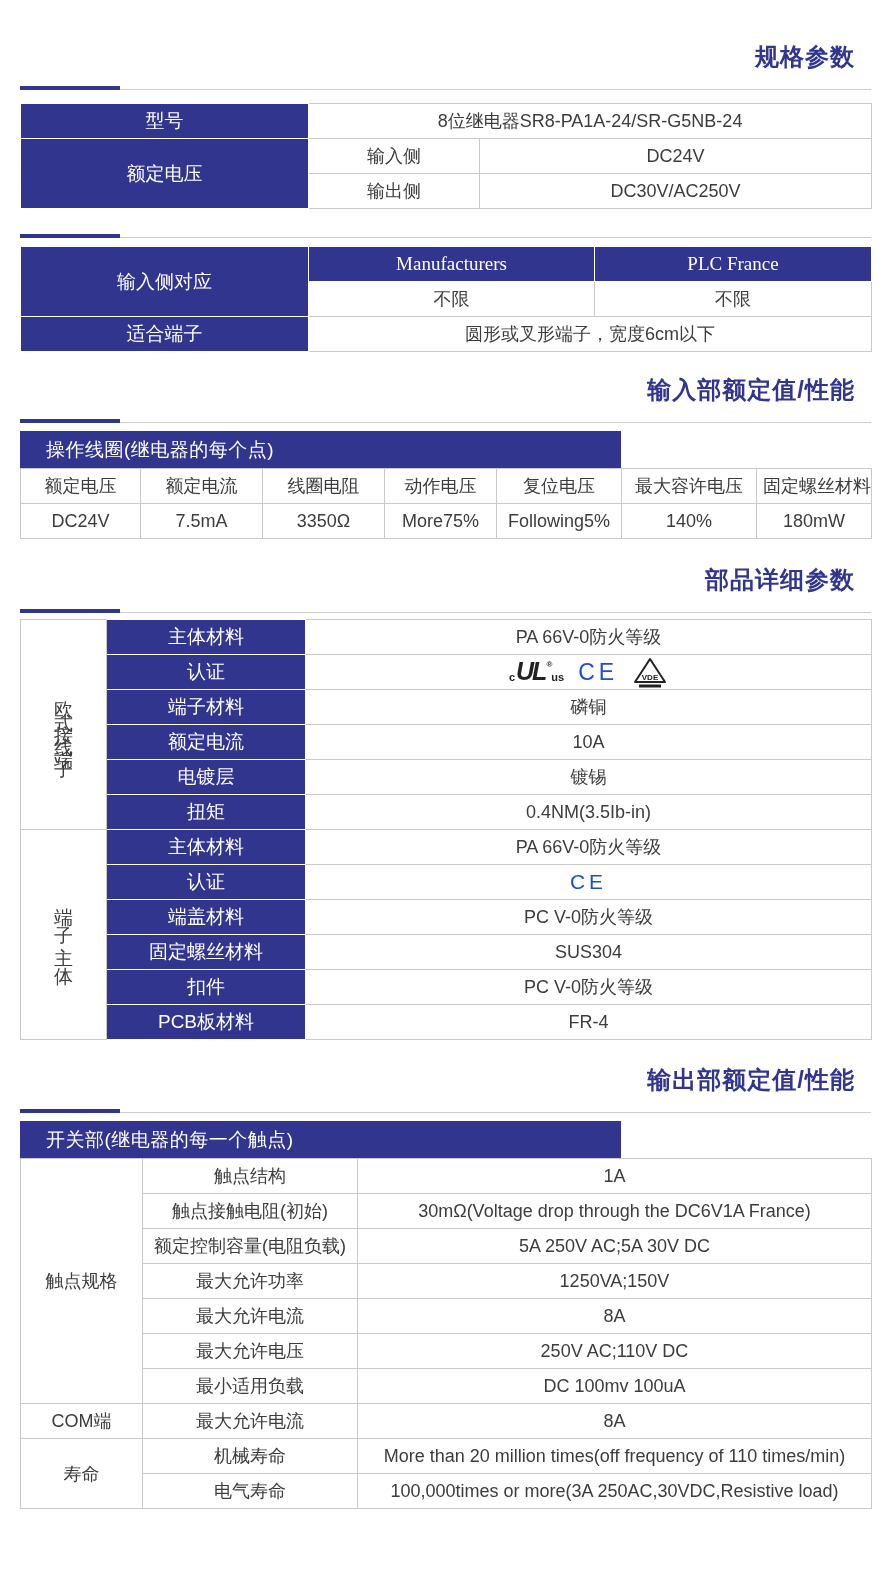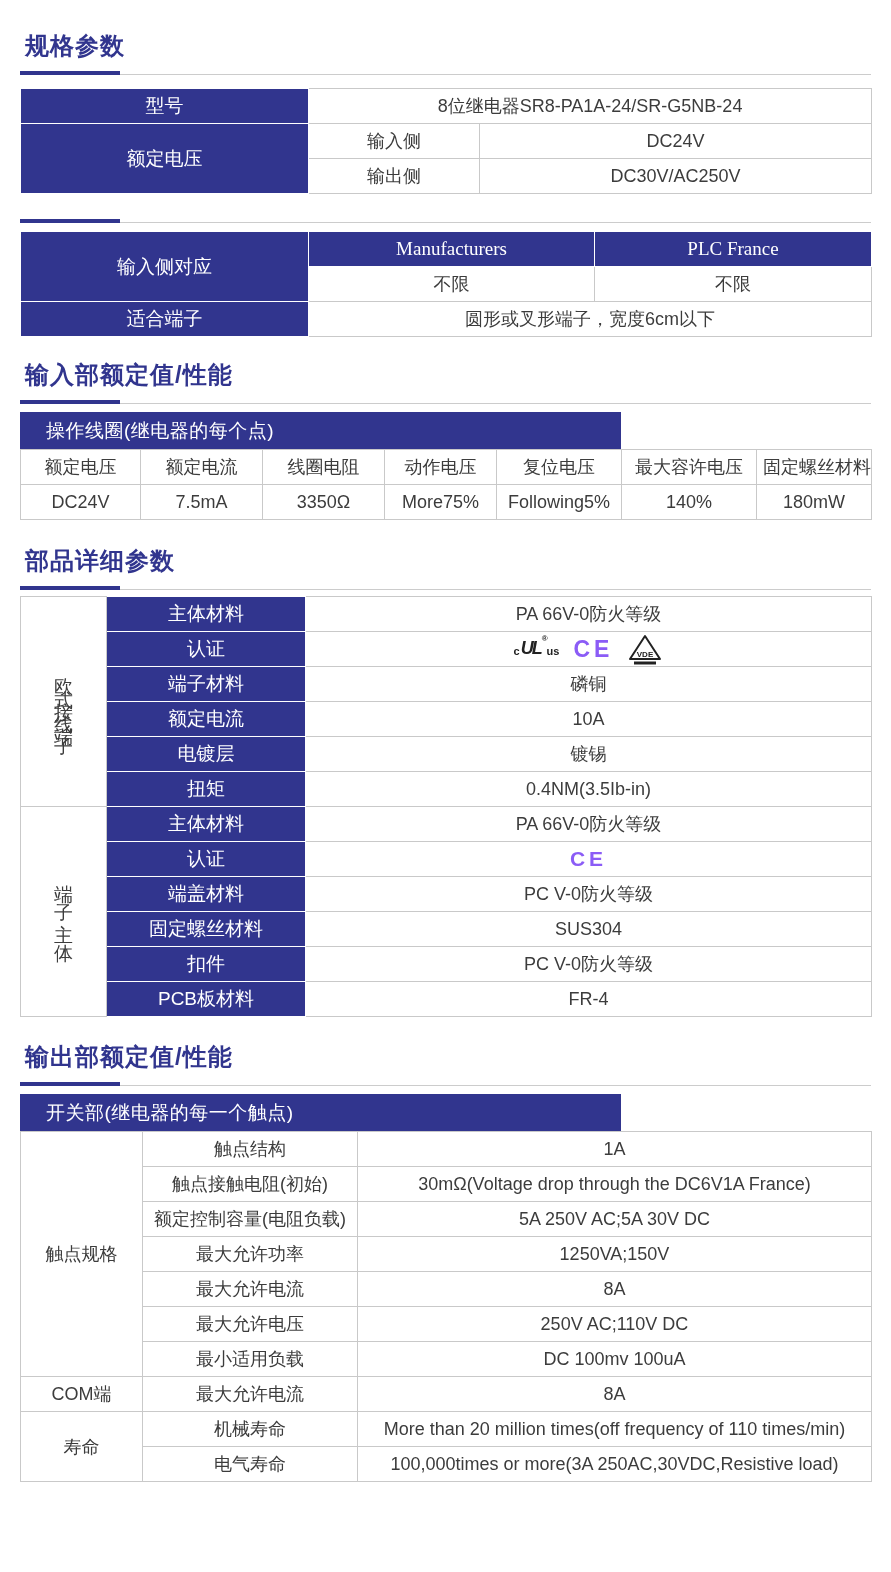--- a/index.html
+++ b/index.html
@@ -10,21 +10,21 @@
   *{box-sizing:border-box;}
   html,body{margin:0;padding:0;background:#ffffff;}
   body{
     width:891px;min-height:1572px;
     font-family:"Liberation Sans","DejaVu Sans",sans-serif;
     color:var(--text);
   }
   .page{padding:28px 20px 30px 20px;}
   .sec-title{
     font-size:24px;font-weight:700;color:var(--accent);
-    margin:5px;line-height:26px;letter-spacing:1px;
+    margin:16px;line-height:26px;letter-spacing:1px;text-align:right;
   }
   .divider{position:relative;height:4px;margin-top:12px;}
   .divider .gray-line{position:absolute;left:0;right:0;bottom:0;height:1px;background:#cccccc;}
   .divider .blue-seg{position:absolute;left:0;top:0;width:100px;height:4px;background:var(--accent);}
   .sec{margin-top:0;}
   .mt-s1{margin-top:0;}
   .mt{margin-top:25px;}
 
   table.t{border-collapse:collapse;table-layout:fixed;width:851px;background:#fff;}
   table.t td{
@@ -61,24 +61,24 @@
     font-size:19px;color:var(--text);
   }
   .vsp6{letter-spacing:12px;}
   .vsp4{letter-spacing:20px;}
 
   
   .certcell{vertical-align:middle;}
   .certwrap{display:inline-flex;align-items:center;gap:14px;vertical-align:middle;}
   .ulmark{display:inline-flex;align-items:flex-end;color:#222;line-height:1;}
   .ul-c{font-size:11px;font-weight:700;margin-right:1px;}
-  .ul-core{font-size:18px;font-weight:900;font-style:italic;letter-spacing:-2px;line-height:0.85;}
+  .ul-core{font-size:25px;font-weight:900;font-style:italic;letter-spacing:-2px;line-height:0.85;}
   .ul-reg{font-size:8px;font-weight:700;position:relative;top:-14px;left:1px;}
   .ul-us{font-size:11px;font-weight:700;margin-left:0px;text-align:right;}
-  .cemark{font-size:23px;font-weight:700;letter-spacing:4px;color:#8b5cf6;line-height:1;}
+  .cemark{font-size:23px;font-weight:400;letter-spacing:4px;color:#1d4ed8;line-height:1;}
   .vdemark{display:inline-block;vertical-align:middle;}
 </style>
 </head>
 <body>
 
 <div class="page">
 
   <section class="sec mt-s1">
     <h2 class="sec-title">规格参数</h2>
     <div class="divider">

